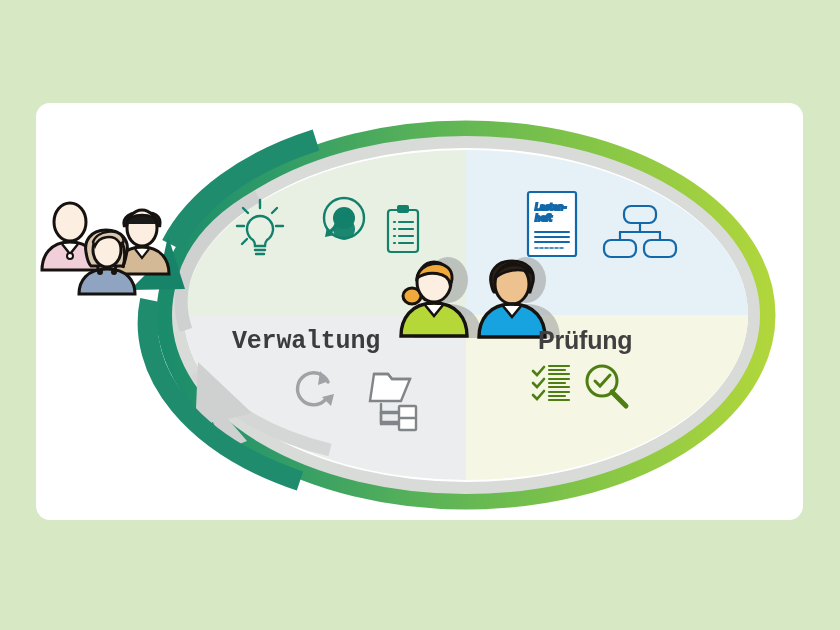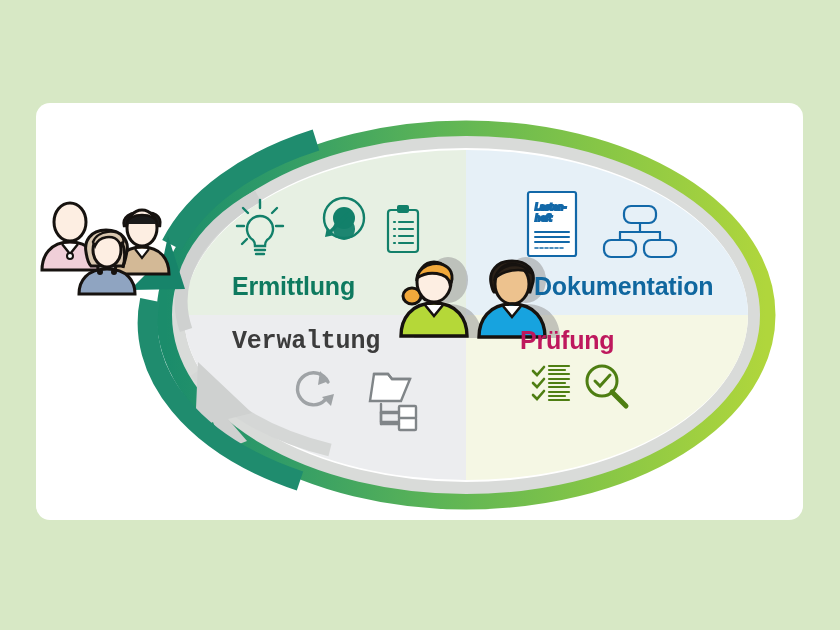--- a/index.html
+++ b/index.html
@@ -34,21 +34,21 @@
   #lbl-ermittlung{
     left:232px;top:272px;font-size:25px;color:#0e7a5f;
   }
   #lbl-dokumentation{
     left:534px;top:272px;font-size:25px;color:#10679f;
   }
   #lbl-verwaltung{
     left:232px;top:327px;font-size:25px;color:#3c3c3c;font-family:Liberation Mono, monospace;
   }
   #lbl-pruefung{
-    left:520px;top:326px;font-size:25px;color:#be185d;
+    left:538px;top:326px;font-size:25px;color:#404040;
   }
 
   .lastenheft-text{
     font-family:"DejaVu Sans", sans-serif;
     font-size:8.5px;
     fill:#1268a8;
     font-style:italic;
   }
 </style>
 </head>
@@ -273,21 +273,19 @@
       <g transform="translate(78,0)">
         <path d="M36 7 c-16 0 -23 11 -21 22 c1 5 2 8 3 9 l36 0 c1 -3 2 -6 3 -10 c2 -11 -5 -21 -21 -21 z" fill="#2b2118" stroke="#16120f" stroke-width="3"></path>
         <ellipse cx="36" cy="30" rx="17" ry="20" fill="#edc28e" stroke="#16120f" stroke-width="3"></ellipse>
         <path d="M19 24 c3 -14 28 -18 34 -6 c-10 -4 -24 -2 -34 6 z" fill="#2b2118" stroke="#16120f" stroke-width="2.6"></path>
         <path d="M36 50 c-23 0 -33 16 -33 33 l66 0 c0 -17 -10 -33 -33 -33 z" fill="#17a3df" stroke="#16120f" stroke-width="3.4"></path>
         <path d="M27 52 l9 11 l9 -11" fill="#ffffff" stroke="#16120f" stroke-width="2.6"></path>
       </g>
     </g>
   </svg>
 
-  <div class="qlabel" id="lbl-ermittlung">Ermittlung</div>
-
-  <div class="qlabel" id="lbl-dokumentation">Dokumentation</div>
+
 
   <div class="qlabel" id="lbl-verwaltung">Verwaltung</div>
 
   <div class="qlabel" id="lbl-pruefung">Prüfung</div>
 
 </div>
 
 </body></html>

